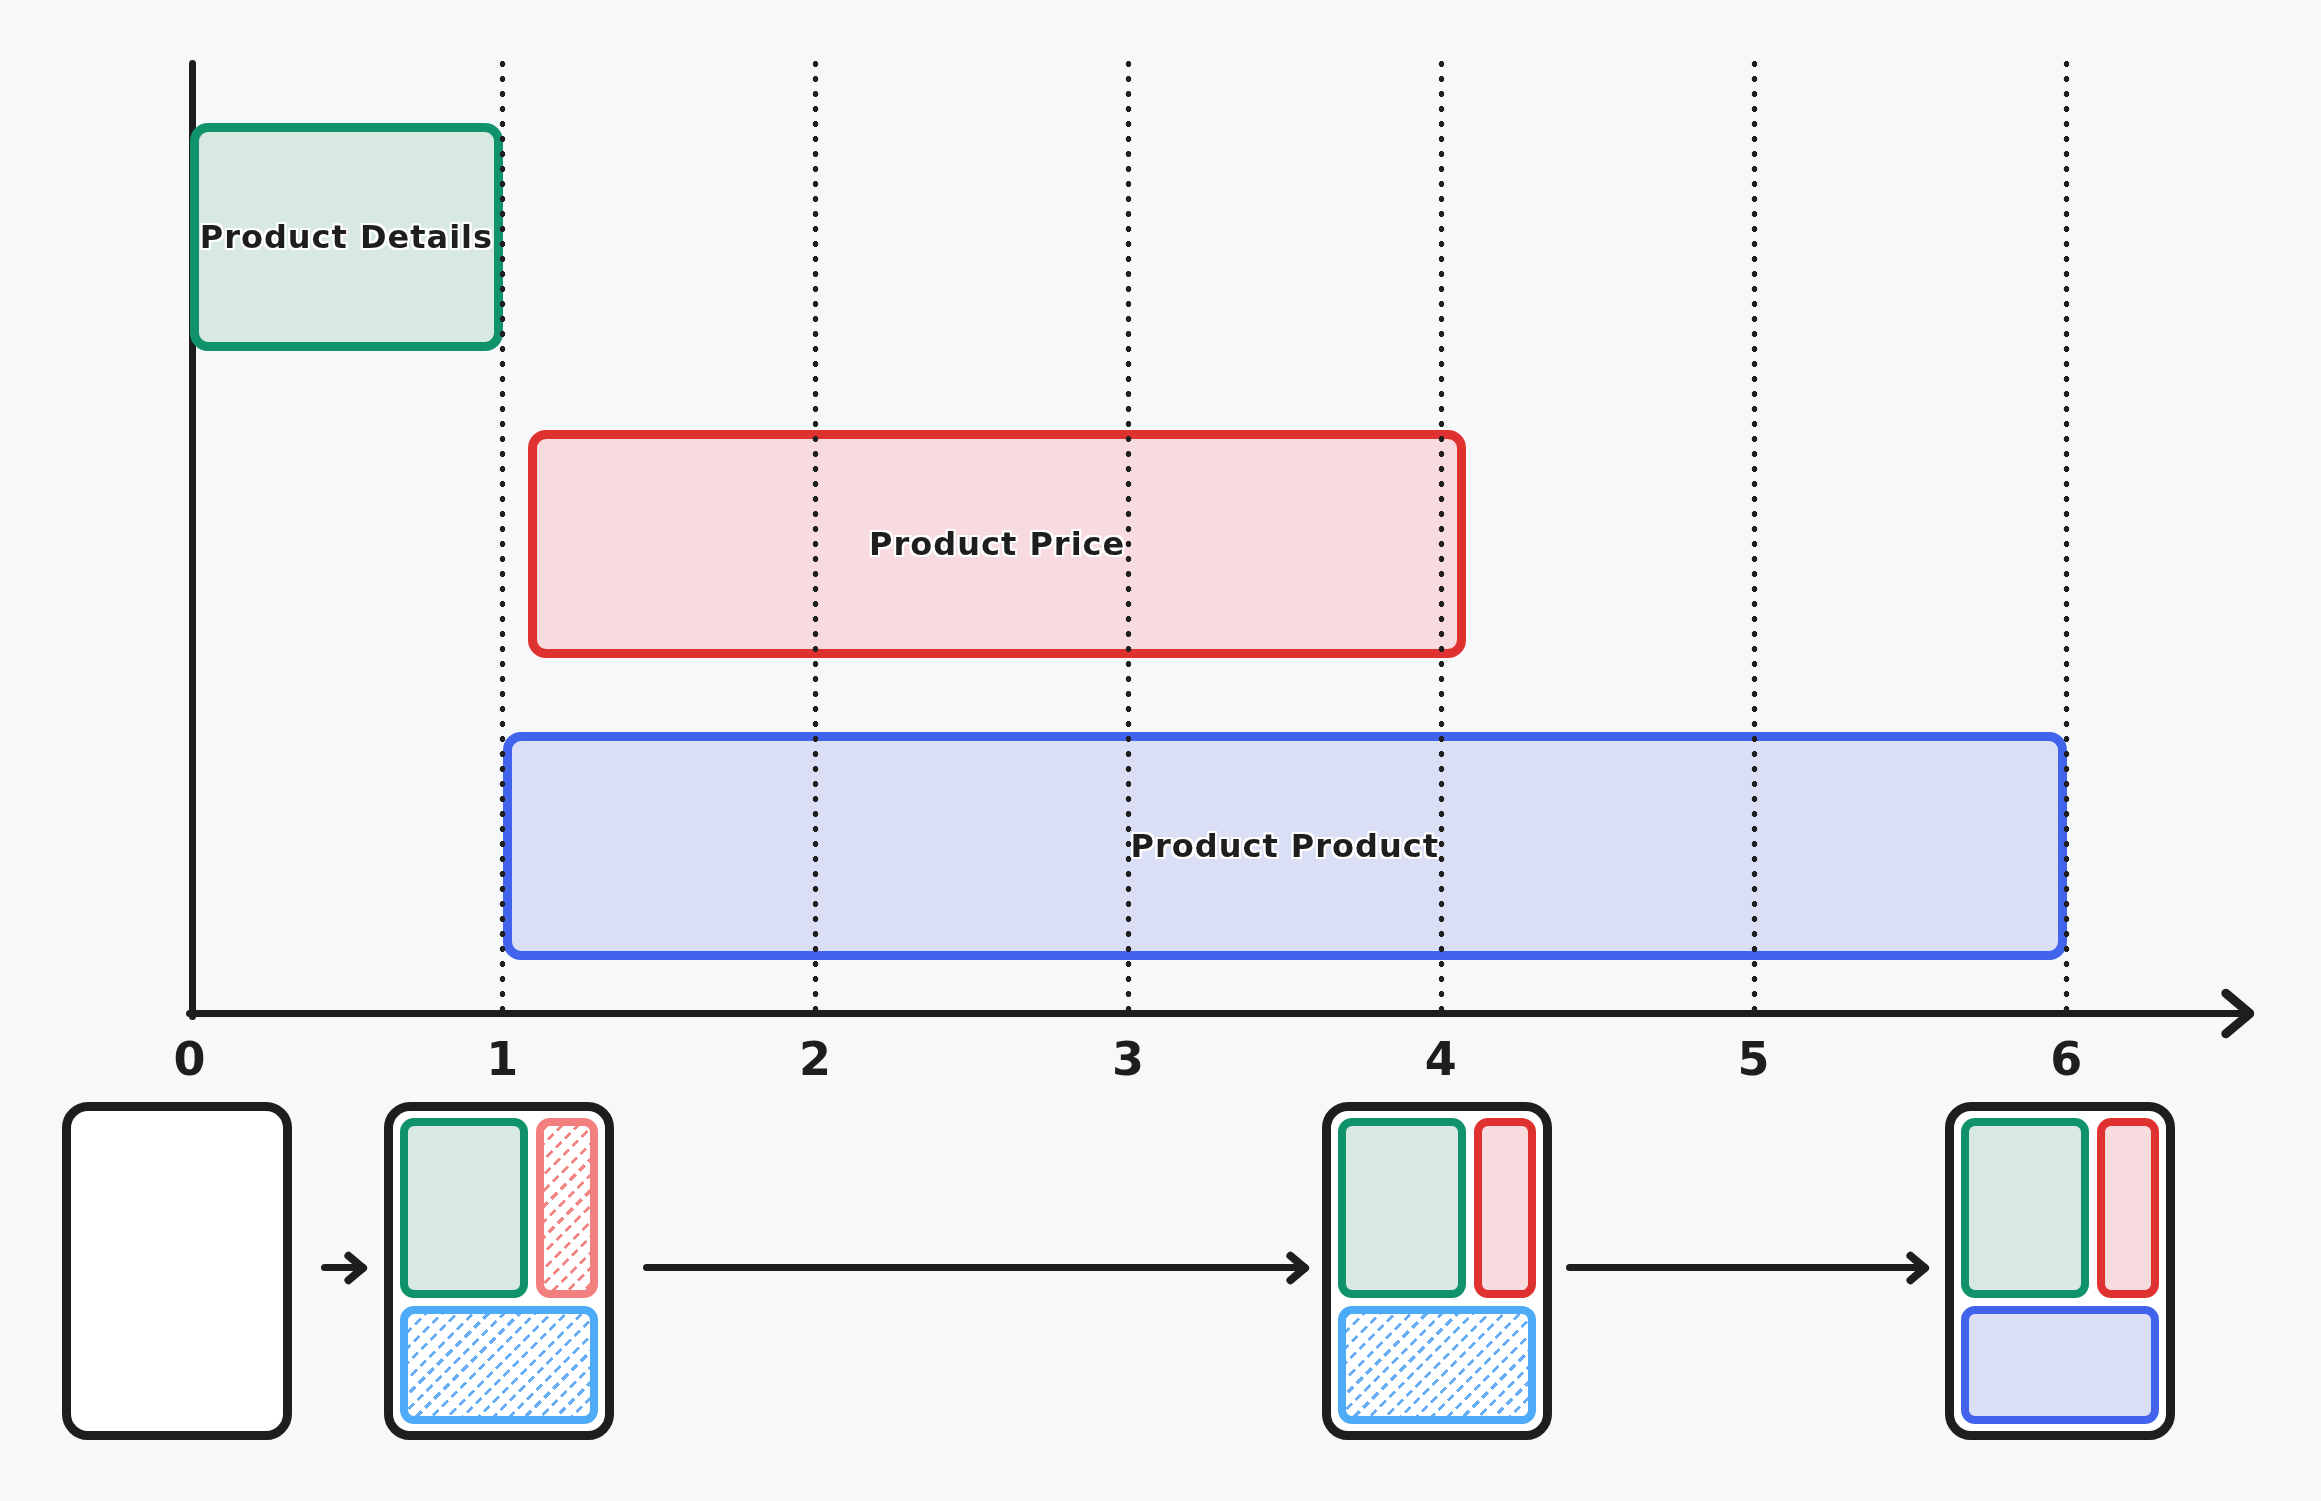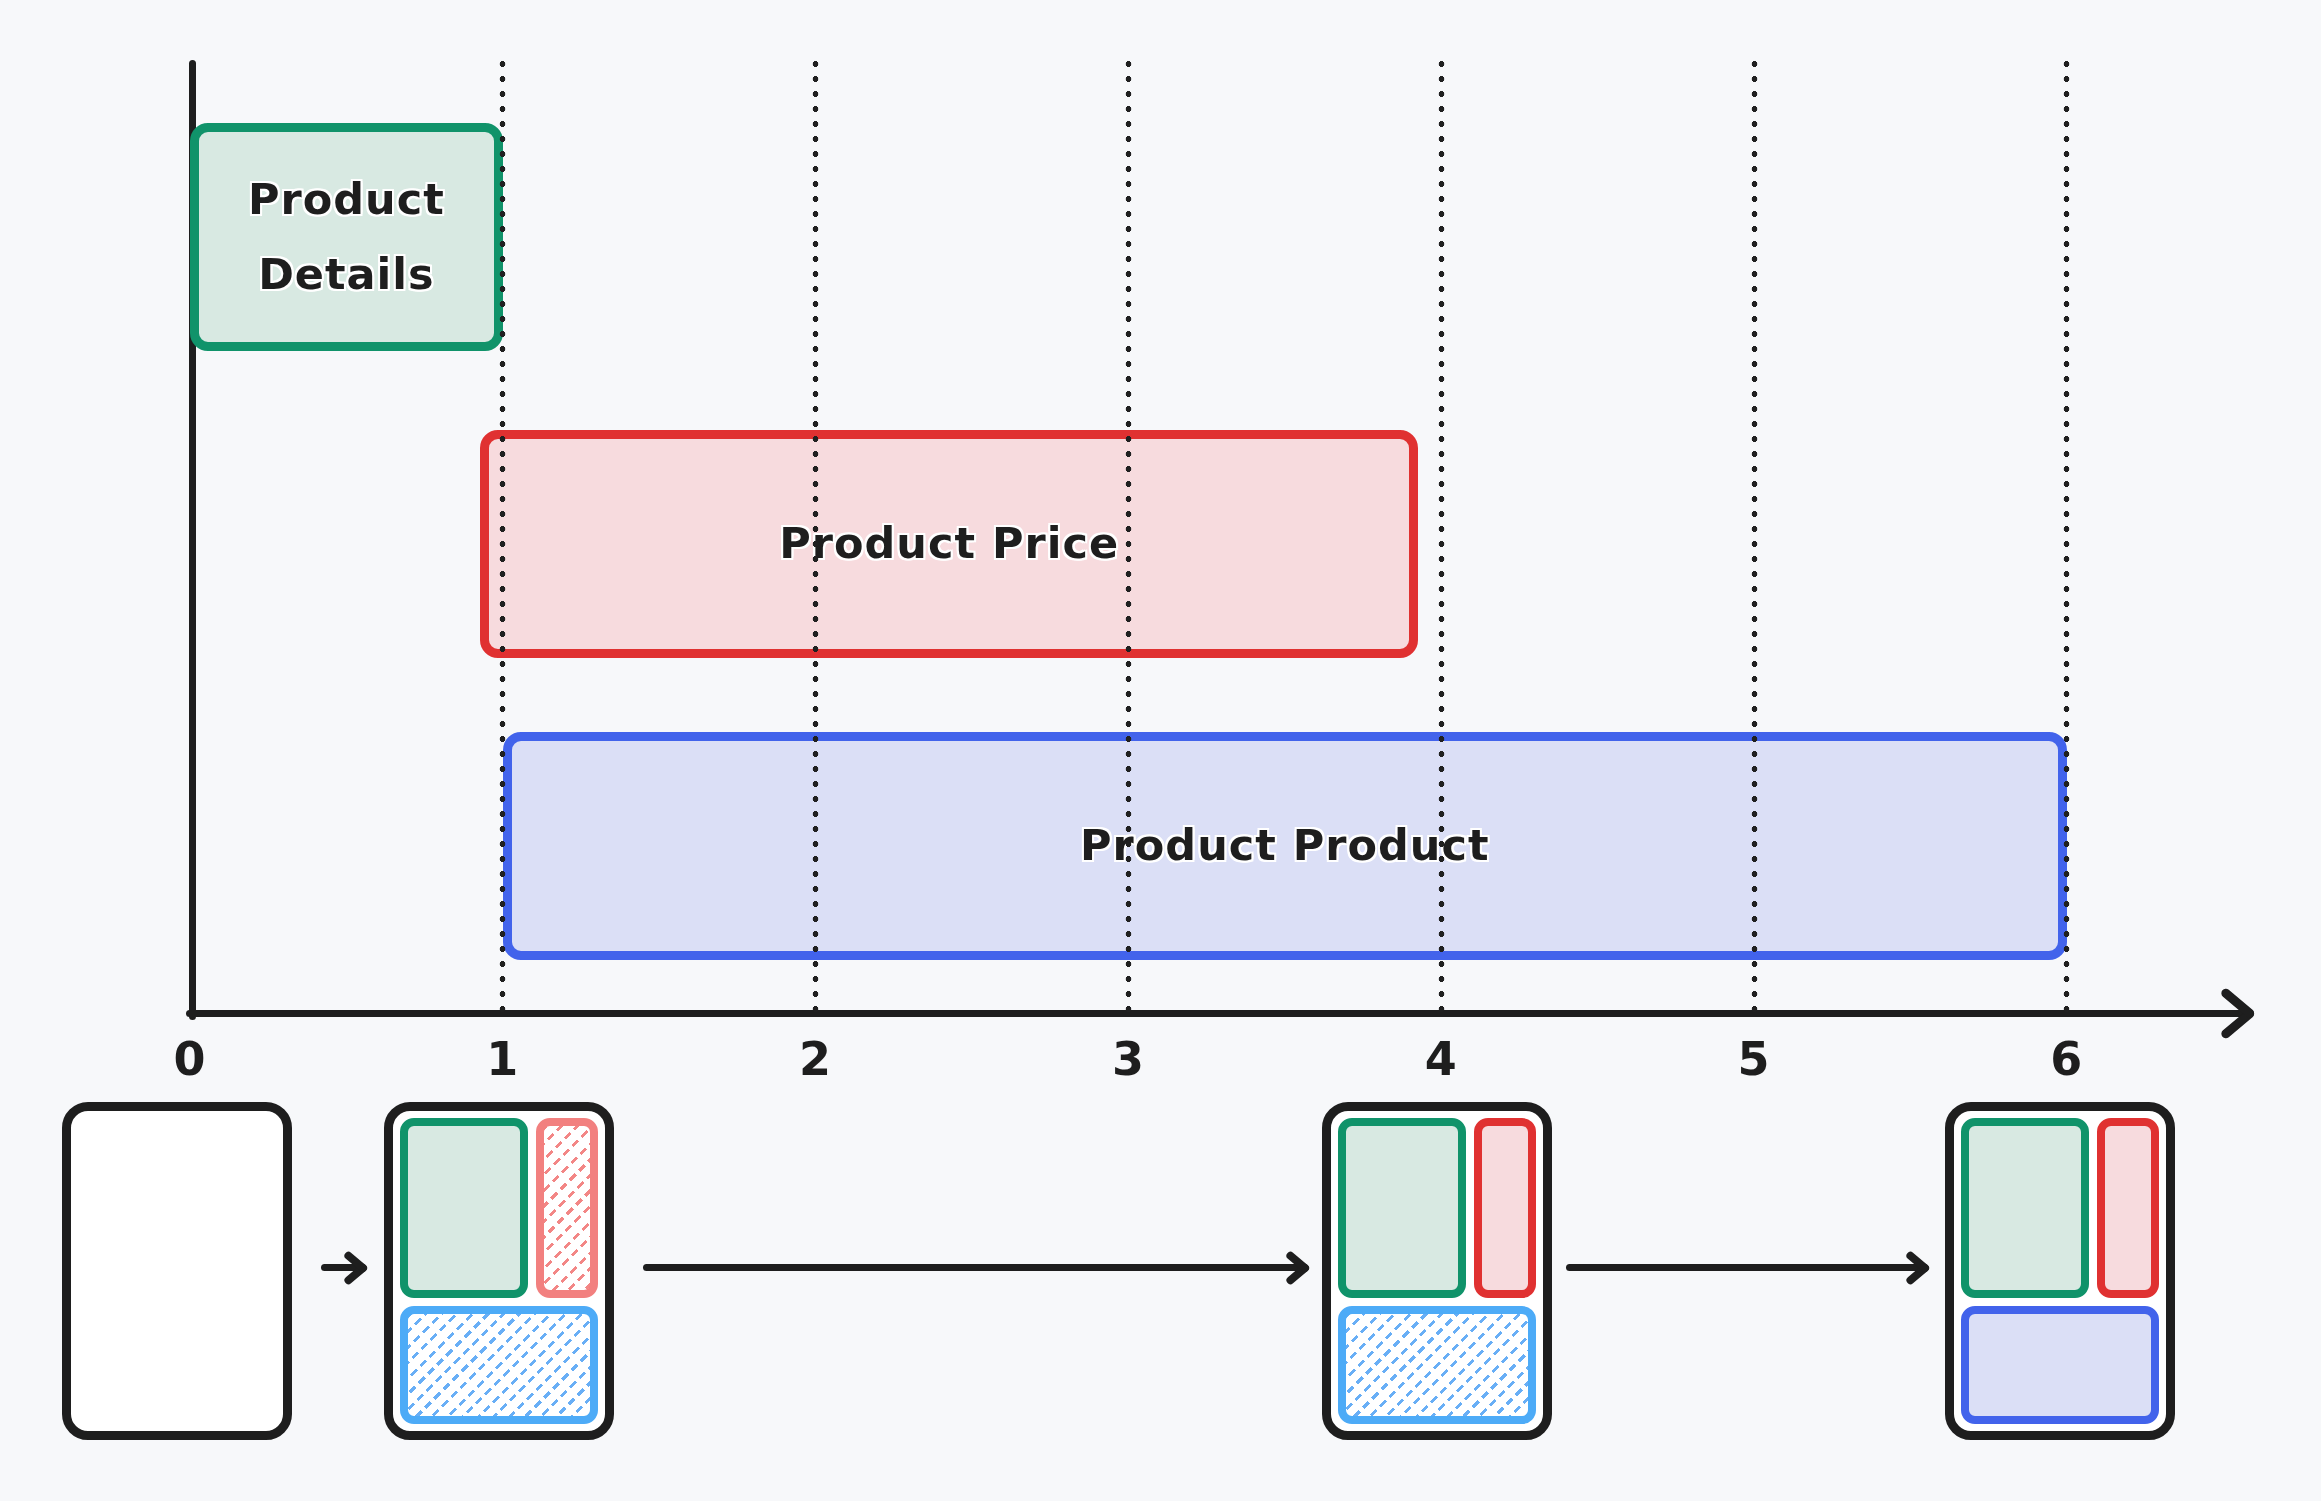--- a/index.html
+++ b/index.html
@@ -27,21 +27,21 @@
   
   .tick-label{position:absolute;top:1032px;transform:translateX(-50%);
     font-size:46px;font-weight:700;letter-spacing:1px;}
 
   
   .bar{position:absolute;height:228px;border:9px solid #000;border-radius:18px;
     box-sizing:border-box;display:flex;align-items:center;justify-content:center;}
   .bar.row0{top:123px;}
   .bar.row1{top:430px;}
   .bar.row2{top:732px;}
-  .bar-label{font-size:43px;font-weight:700;line-height:1.75;text-align:center;letter-spacing:1px;
+  .bar-label{font-size:32px;font-weight:700;line-height:1.75;text-align:center;letter-spacing:1px;
     text-shadow:2px 0 0 #fff,-2px 0 0 #fff,0 2px 0 #fff,0 -2px 0 #fff,
                 2px 2px 0 #fff,-2px -2px 0 #fff,2px -2px 0 #fff,-2px 2px 0 #fff;}
 
   
   .device{position:absolute;top:1102px;width:230px;height:338px;background:#ffffff;
     border:9px solid #1e1e1e;border-radius:26px;box-sizing:border-box;}
   .device.d1{left:62px;}
   .device.d2{left:384px;}
   .device.d3{left:1322px;}
   .device.d4{left:1945px;}
@@ -73,21 +73,21 @@
   <div class="axis x-axis">
     <span class="head">
         <i class="h1"></i>
         <i class="h2"></i>
       </span>
   </div>
 
   <div class="bar row0" style="left: 190px; width: 312.8px; border-color: rgb(16, 147, 106); background: rgb(216, 233, 226);">
     <span class="bar-label">Product Details</span>
   </div>
-  <div class="bar row1" style="left: 480px; width: 938.4px; border-color: rgb(224, 49, 49); background: rgb(247, 219, 222);">
+  <div class="bar row1" style="left: 528px; width: 938.4px; border-color: rgb(224, 49, 49); background: rgb(247, 219, 222);">
     <span class="bar-label">Product Price</span>
   </div>
   <div class="bar row2" style="left: 502.8px; width: 1564px; border-color: rgb(66, 99, 235); background: rgb(219, 223, 246);">
     <span class="bar-label">Product Product</span>
   </div>
 
   <div class="device d1">
     <div class="device-inner"></div>
   </div>
 

